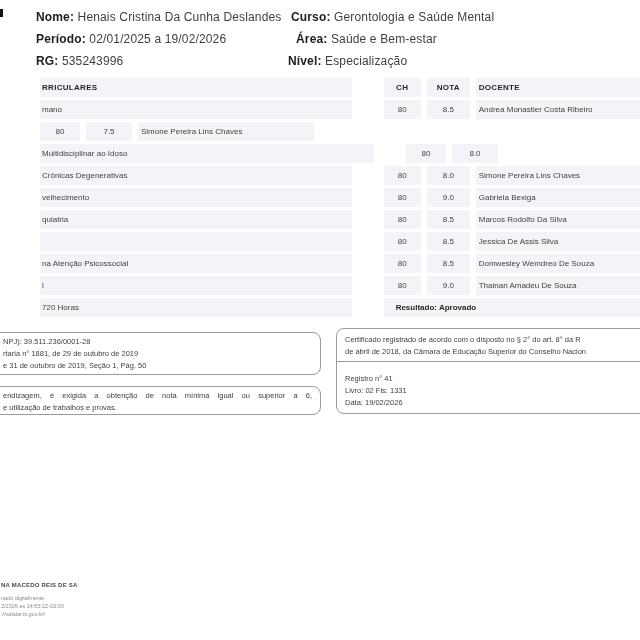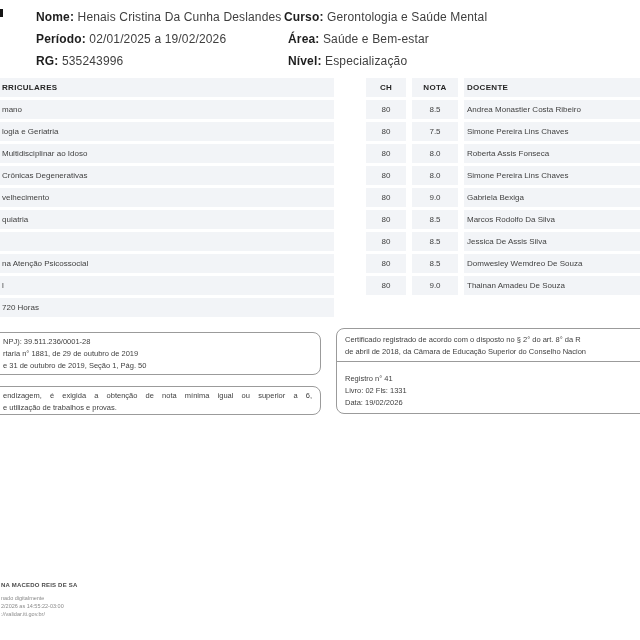--- a/index.html
+++ b/index.html
@@ -8,21 +8,21 @@
     font-family:"Liberation Sans", sans-serif;color:#3f3f3f;
     -webkit-font-smoothing:antialiased;
   }
   
   .info-line{position:absolute;font-size:12px;line-height:10px;white-space:nowrap;letter-spacing:.15px;}
   .lbl{font-weight:bold;color:#1e1e1e;}
   
   .corner-mark{position:absolute;left:0;top:9px;width:3px;height:8px;background:#151515;}
   
   .table{position:absolute;left:0;top:78px;width:640px;}
-  .trow{display:flex;margin-bottom:3px;height:19px;font-size:8px;line-height:19px;white-space:nowrap;}
+  .trow{display:flex;margin-bottom:3px;height:19px;font-size:8px;line-height:19px;white-space:nowrap;padding-left:40px;}
   .cell{background:#f2f4f7;height:19px;overflow:hidden;}
   .c-course{width:334px;padding-left:2px;box-sizing:border-box;margin-right:32px;}
   .c-ch{width:40px;text-align:center;margin-right:6px;}
   .c-nota{width:46px;text-align:center;margin-right:6px;}
   .c-doc{width:176px;padding-left:3px;box-sizing:border-box;}
   .c-merged{width:274px;padding-left:12px;box-sizing:border-box;}
   .hdr{font-weight:bold;color:#262626;letter-spacing:.3px;}
   .bold{font-weight:bold;color:#262626;}
   
   .box{position:absolute;border:1px solid #9b9b9b;border-radius:8px;box-sizing:border-box;background:#fff;font-size:7.5px;line-height:12px;color:#3f3f3f;}
@@ -40,49 +40,47 @@
 </head>
 <body>
 
 <div>
 
   <div class="corner-mark"></div>
 
   <div class="info-line" style="left:36px;top:12px"><span class="lbl">Nome:</span> <span>Henais Cristina Da Cunha Deslandes</span></div>
   <div class="info-line" style="left:36px;top:34px"><span class="lbl">Período:</span> <span>02/01/2025 a 19/02/2026</span></div>
   <div class="info-line" style="left:36px;top:56px"><span class="lbl">RG:</span> <span>535243996</span></div>
-  <div class="info-line" style="left:284px;top:12px"><span class="lbl">Curso:</span> <span>Gerontologia e Saúde Mental</span></div>
-  <div class="info-line" style="left:288px;top:34px"><span class="lbl">Área:</span> <span>Saúde e Bem-estar</span></div>
+  <div class="info-line" style="left:291px;top:12px"><span class="lbl">Curso:</span> <span>Gerontologia e Saúde Mental</span></div>
+  <div class="info-line" style="left:296px;top:34px"><span class="lbl">Área:</span> <span>Saúde e Bem-estar</span></div>
   <div class="info-line" style="left:288px;top:56px"><span class="lbl">Nível:</span> <span>Especialização</span></div>
 
   <div class="table">
     <div class="trow">
       <div class="cell c-course hdr">RRICULARES</div>
       <div class="cell c-ch hdr">CH</div>
       <div class="cell c-nota hdr">NOTA</div>
       <div class="cell c-doc hdr">DOCENTE</div>
     </div>
 
     <div class="trow">
       <div class="cell c-course">mano</div>
       <div class="cell c-ch">80</div>
       <div class="cell c-nota">8.5</div>
       <div class="cell c-doc">Andrea Monastier Costa Ribeiro</div>
     </div>
     <div class="trow">
-      <div class="cell c-course">logia e Geriatria</div>
       <div class="cell c-ch">80</div>
       <div class="cell c-nota">7.5</div>
       <div class="cell c-doc">Simone Pereira Lins Chaves</div>
     </div>
     <div class="trow">
       <div class="cell c-course">Multidisciplinar ao Idoso</div>
       <div class="cell c-ch">80</div>
       <div class="cell c-nota">8.0</div>
-      <div class="cell c-doc">Roberta Assis Fonseca</div>
     </div>
     <div class="trow">
       <div class="cell c-course">Crônicas Degenerativas</div>
       <div class="cell c-ch">80</div>
       <div class="cell c-nota">8.0</div>
       <div class="cell c-doc">Simone Pereira Lins Chaves</div>
     </div>
     <div class="trow">
       <div class="cell c-course">velhecimento</div>
       <div class="cell c-ch">80</div>
@@ -109,20 +107,21 @@
     </div>
     <div class="trow">
       <div class="cell c-course">l</div>
       <div class="cell c-ch">80</div>
       <div class="cell c-nota">9.0</div>
       <div class="cell c-doc">Thainan Amadeu De Souza</div>
     </div>
 
     <div class="trow">
       <div class="cell c-course">720 Horas</div>
+      <div class="cell c-merged bold">Resultado: Aprovado</div>
     </div>
   </div>
 
   <div class="box box-inst">
     <div>NPJ): 39.511.236/0001-28</div>
     <div>rtaria n° 1881, de 29 de outubro de 2019</div>
     <div>e 31 de outubro de 2019, Seção 1, Pág. 50</div>
   </div>
 
   <div class="box box-grade">

